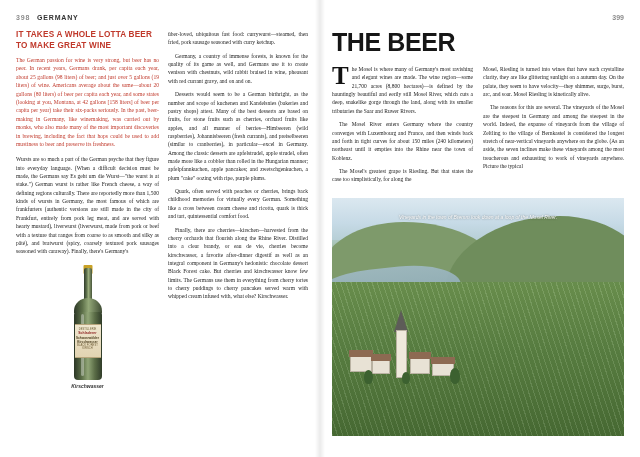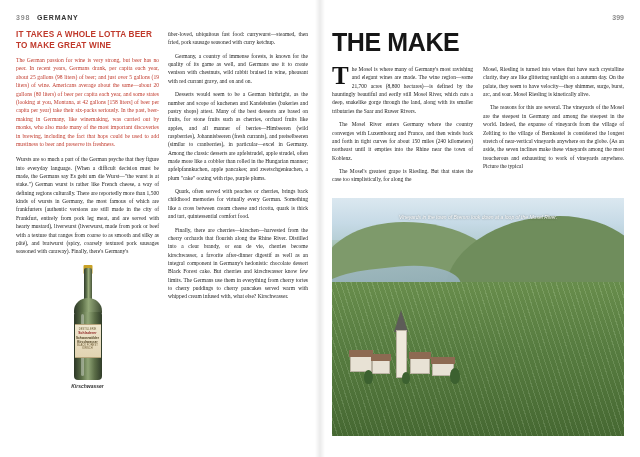--- a/index.html
+++ b/index.html
@@ -329,21 +329,21 @@
         </div>
       </div>
 
     </div>
   </div>
 
   <div class="page page-right">
 
     <div class="runhead-right">399</div>
 
-    <div class="mosel-title">THE MAKE</div>
+    <div class="mosel-title">THE BEER</div>
 
     <div class="r-cols">
       <div class="r-col">
         <p class="dropcap-para">
           <span class="dropcap">T</span><span>he Mosel is where many of Germany's most ravishing and elegant wines are made. The wine region—some 21,700 acres (8,800 hectares)—is defined by the hauntingly beautiful and eerily still Mosel River, which cuts a deep, snakelike gorge through the land, along with its smaller tributaries the Saar and Ruwer Rivers.</span>
         </p>
         <p class="dropcap-para" style="text-indent:7px">The Mosel River enters Germany where the country converges with Luxembourg and France, and then winds back and forth in tight curves for about 150 miles (240 kilometers) northeast until it empties into the Rhine near the town of Koblenz.</p>
         <p class="dropcap-para" style="text-indent:7px">The Mosel's greatest grape is Riesling. But that states the case too simplistically, for along the</p>
       </div>
       <div class="r-col">

